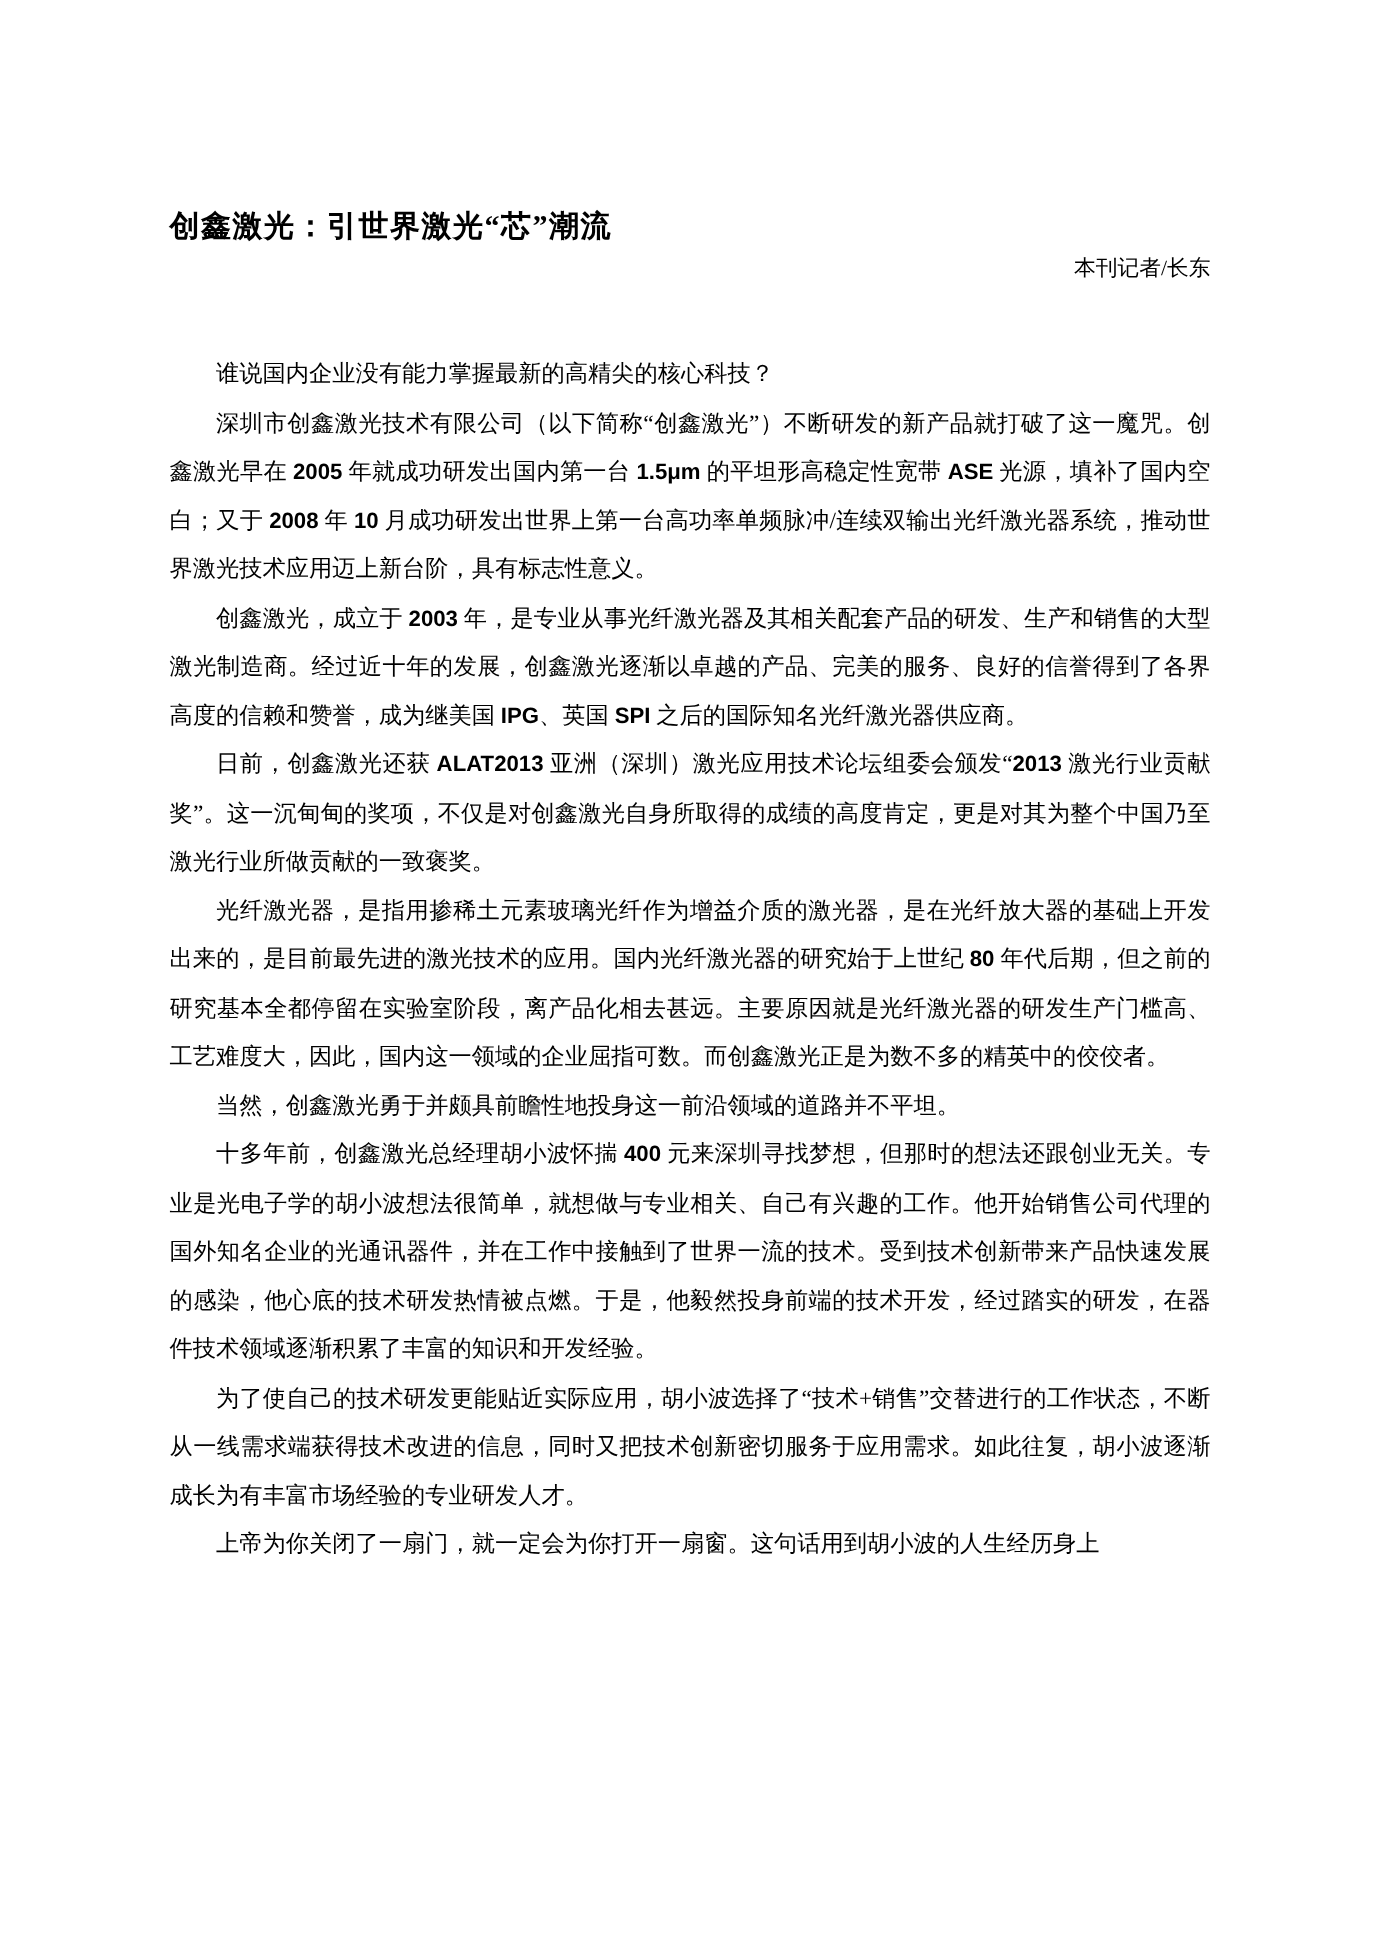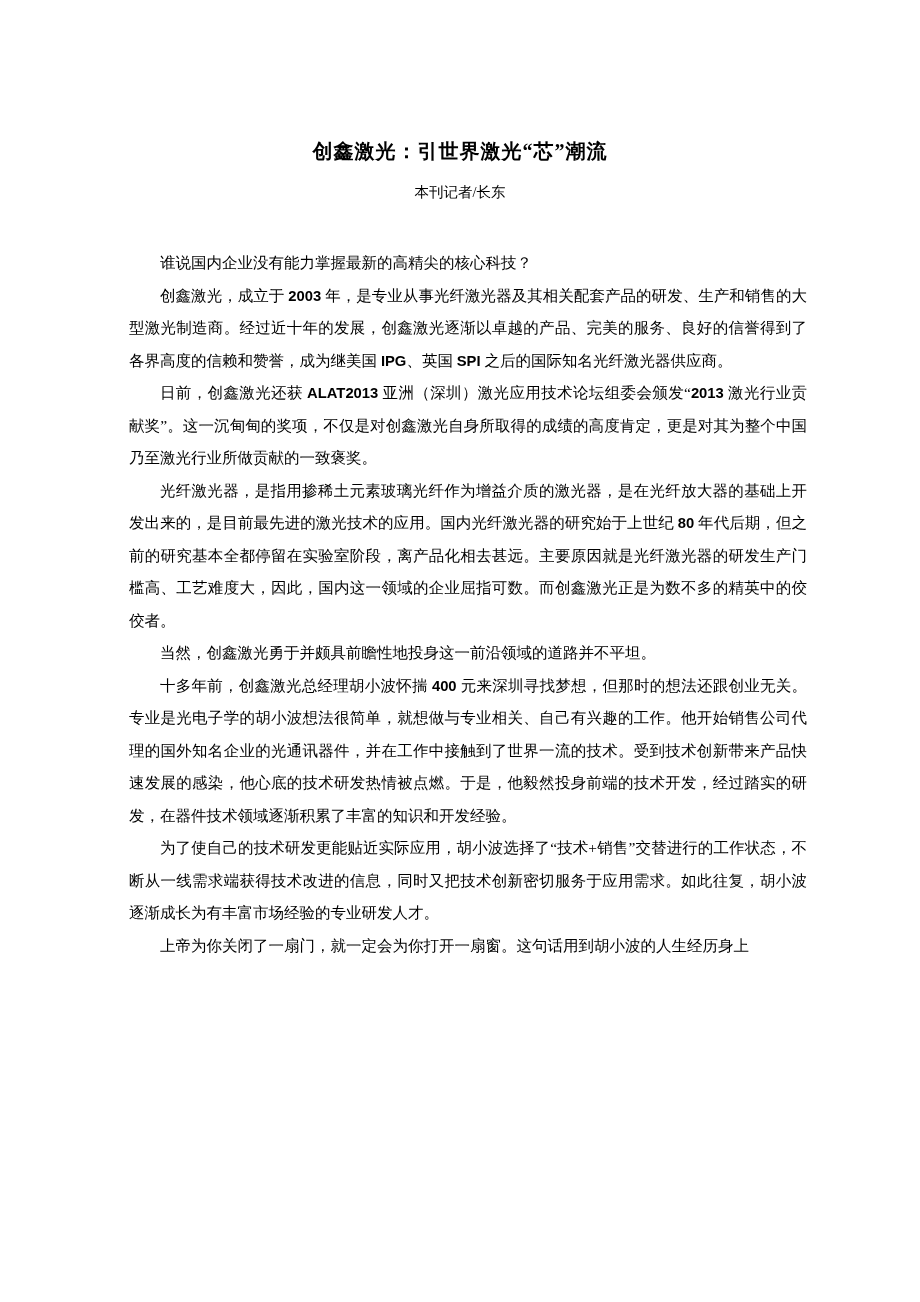--- a/index.html
+++ b/index.html
@@ -16,35 +16,34 @@
     overflow: hidden;
     padding: 138px 113px 40px 113px;
     font-family: "Liberation Serif", "DejaVu Serif", serif;
     color: #000000;
   }
   .title {
     margin: 0;
     font-size: 20px;
     line-height: 27px;
     font-weight: 700;
-    text-align: center;
+    text-align: left;
     letter-spacing: 1px;
   }
   .byline {
-    margin-top: 17px;
+    margin-top: 4px;
     font-size: 14.5px;
     line-height: 20px;
-    text-align: center;
+    text-align: right;
   }
   .doc-body {
     margin-top: 45px;
     font-size: 15.5px;
     line-height: 32.5px;
     text-align: justify;
-    margin-left: 16px;
   }
   p.para {
     margin: 0;
     text-indent: 2em;
   }
   h2.section-heading {
     margin: 51px 0 7px 0;
     font-size: 16px;
     line-height: 33px;
     font-weight: 700;
@@ -57,20 +56,21 @@
   }
 </style>
 </head>
 <body>
 
 <div class="page">
   <h1 class="title">创鑫激光：引世界激光“芯”潮流</h1>
   <div class="byline">本刊记者/长东</div>
   <div class="doc-body" id="doc-body">
       <p class="para">谁说国内企业没有能力掌握最新的高精尖的核心科技？</p>
+      <p class="para">深圳市创鑫激光技术有限公司（以下简称“创鑫激光”）不断研发的新产品就打破了这一魔咒。创鑫激光早在 <span class="latin">2005</span> 年就成功研发出国内第一台 <span class="latin">1.5μm</span> 的平坦形高稳定性宽带 <span class="latin">ASE</span> 光源，填补了国内空白；又于 <span class="latin">2008</span> 年 <span class="latin">10</span> 月成功研发出世界上第一台高功率单频脉冲/连续双输出光纤激光器系统，推动世界激光技术应用迈上新台阶，具有标志性意义。</p>
       <p class="para">创鑫激光，成立于 <span class="latin">2003</span> 年，是专业从事光纤激光器及其相关配套产品的研发、生产和销售的大型激光制造商。经过近十年的发展，创鑫激光逐渐以卓越的产品、完美的服务、良好的信誉得到了各界高度的信赖和赞誉，成为继美国 <span class="latin">IPG</span>、英国 <span class="latin">SPI</span> 之后的国际知名光纤激光器供应商。</p>
       <p class="para">日前，创鑫激光还获 <span class="latin">ALAT2013</span> 亚洲（深圳）激光应用技术论坛组委会颁发“<span class="latin">2013</span> 激光行业贡献奖”。这一沉甸甸的奖项，不仅是对创鑫激光自身所取得的成绩的高度肯定，更是对其为整个中国乃至激光行业所做贡献的一致褒奖。</p>
       <p class="para">光纤激光器，是指用掺稀土元素玻璃光纤作为增益介质的激光器，是在光纤放大器的基础上开发出来的，是目前最先进的激光技术的应用。国内光纤激光器的研究始于上世纪 <span class="latin">80</span> 年代后期，但之前的研究基本全都停留在实验室阶段，离产品化相去甚远。主要原因就是光纤激光器的研发生产门槛高、工艺难度大，因此，国内这一领域的企业屈指可数。而创鑫激光正是为数不多的精英中的佼佼者。</p>
       <p class="para">当然，创鑫激光勇于并颇具前瞻性地投身这一前沿领域的道路并不平坦。</p>
       <p class="para">十多年前，创鑫激光总经理胡小波怀揣 <span class="latin">400</span> 元来深圳寻找梦想，但那时的想法还跟创业无关。专业是光电子学的胡小波想法很简单，就想做与专业相关、自己有兴趣的工作。他开始销售公司代理的国外知名企业的光通讯器件，并在工作中接触到了世界一流的技术。受到技术创新带来产品快速发展的感染，他心底的技术研发热情被点燃。于是，他毅然投身前端的技术开发，经过踏实的研发，在器件技术领域逐渐积累了丰富的知识和开发经验。</p>
       <p class="para">为了使自己的技术研发更能贴近实际应用，胡小波选择了“技术+销售”交替进行的工作状态，不断从一线需求端获得技术改进的信息，同时又把技术创新密切服务于应用需求。如此往复，胡小波逐渐成长为有丰富市场经验的专业研发人才。</p>
       <p class="para">上帝为你关闭了一扇门，就一定会为你打开一扇窗。这句话用到胡小波的人生经历身上</p>
     </div>
 </div>
 

